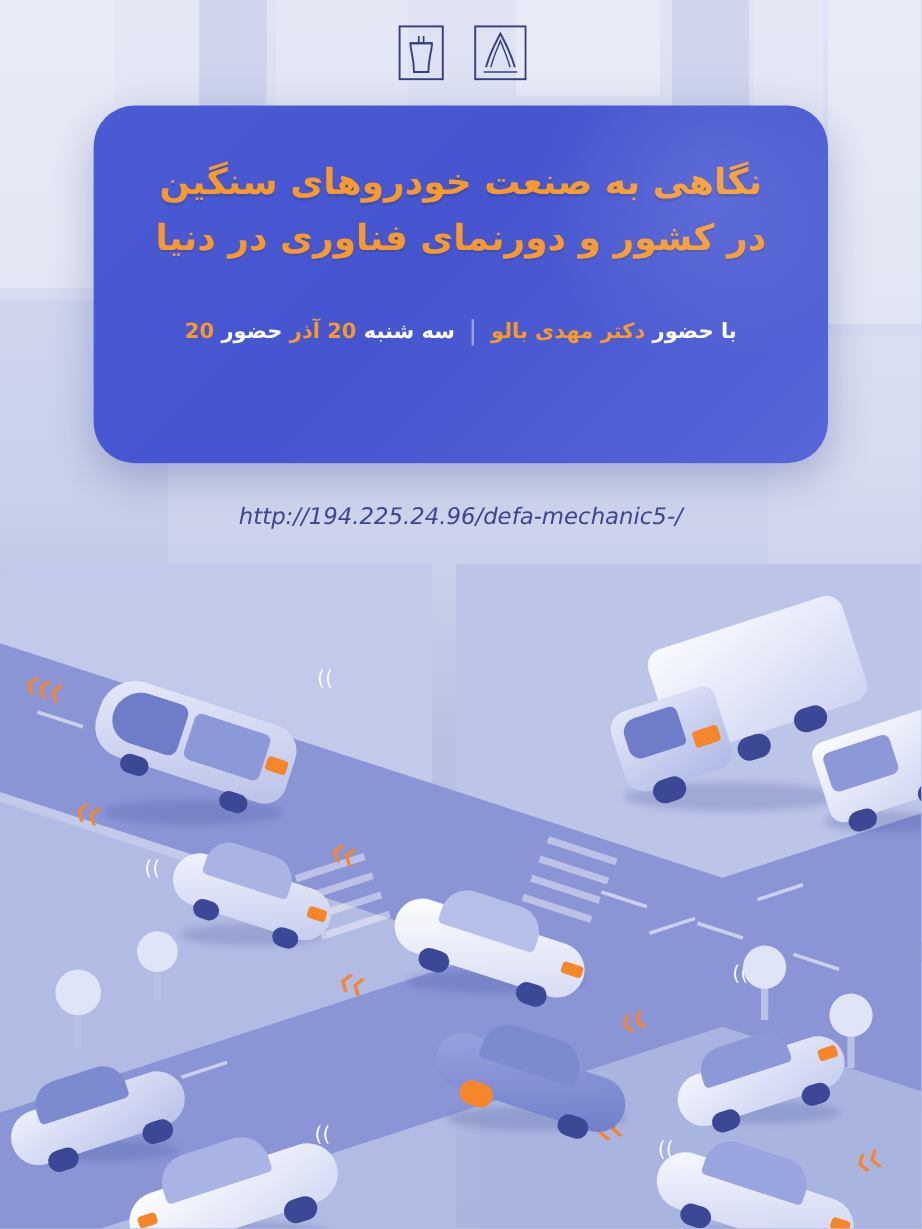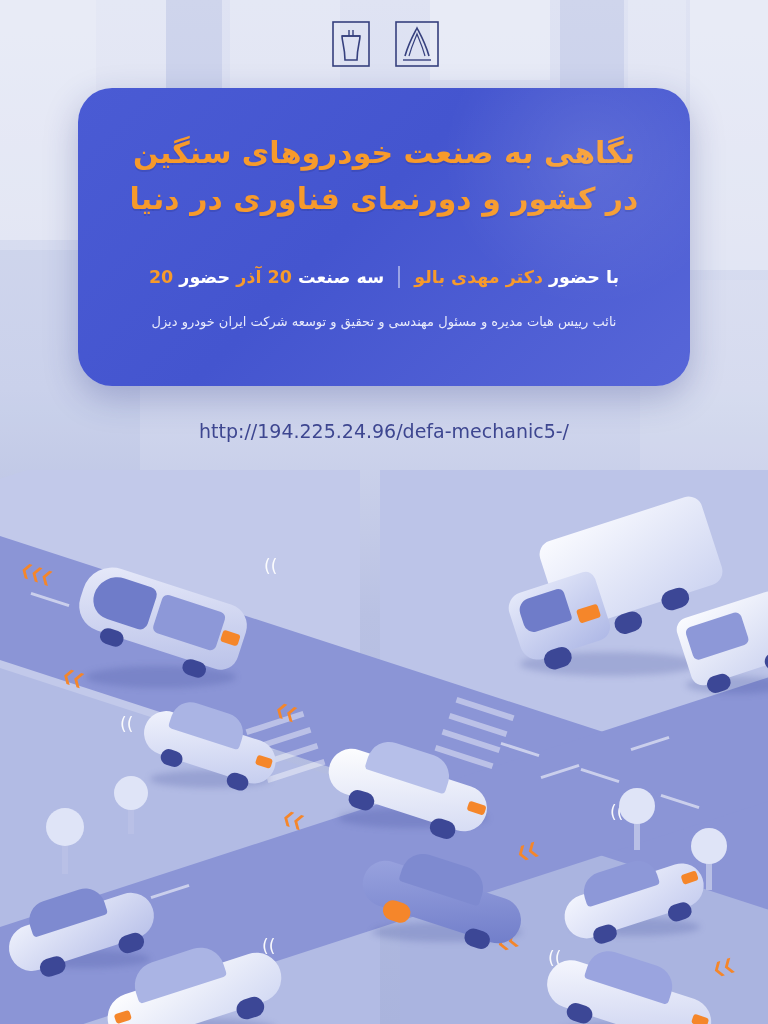--- a/index.html
+++ b/index.html
@@ -71,21 +71,21 @@
   .subtitle{
     position:absolute;top:222px;right:40px;left:40px;
     text-align:center;color:#e8ebfb;font-size:13px;line-height:1.9;
   }
 
   
   .linkwrap{
     position:absolute;top:420px;left:0;right:0;text-align:center;z-index:5;
   }
   .linklabel{color:#4a5190;font-size:15px;margin-bottom:8px;}
-  .linkurl{color:#3d4690;font-size:19px;direction:ltr;unicode-bidi:plaintext;}
+  .linkurl{color:#3d4690;font-size:19px;direction:ltr;unicode-bidi:plaintext;font-style:italic;}
 
   
   .scene{position:absolute;left:0;top:470px;width:768px;height:554px;overflow:hidden;}
   .road{position:absolute;background:#8b95d6;}
   .dash{position:absolute;background:rgba(255,255,255,.55);}
   .cross{position:absolute;background:rgba(255,255,255,.42);}
   .tree-ball{position:absolute;border-radius:50%;background:#dfe4f7;}
   .tree-trunk{position:absolute;background:#b9c0e6;}
   .chev{position:absolute;color:#f5862a;font-size:15px;font-weight:bold;letter-spacing:-2px;}
   .wifi{position:absolute;color:#ffffff;font-size:17px;opacity:.95}
@@ -134,29 +134,28 @@
       <span class="l2">در کشور و دورنمای فناوری در دنیا</span>
     </div>
 
     <div class="meta">
       <span class="speaker">
         <span>با حضور</span>
         <span class="name">دکتر مهدی بالو</span>
       </span>
       <span class="sep"></span>
       <span class="date">
-        <span>سه صنعت</span>
+        <span>سه شنبه</span>
         <span class="num">20</span>
         <span class="num">آذر</span>
         <span>حضور</span>
         <span class="num">20</span>
       </span>
     </div>
 
-    <div class="subtitle">نائب رییس  هیات مدیره و مسئول مهندسی و تحقیق و توسعه شرکت ایران خودرو دیزل</div>
   </div>
 
   <div class="linkwrap">
     <div class="linkurl">http://194.225.24.96/defa-mechanic5-/</div>
   </div>
 
   <div class="scene">
 
     <div style="position:absolute;left:-60px;top:-40px;width:420px;height:360px;background:#c2c9ea;transform:skewY(-18deg);"></div>
     <div style="position:absolute;left:380px;top:-80px;width:460px;height:380px;background:#bcc4e8;transform:skewY(18deg);"></div>

